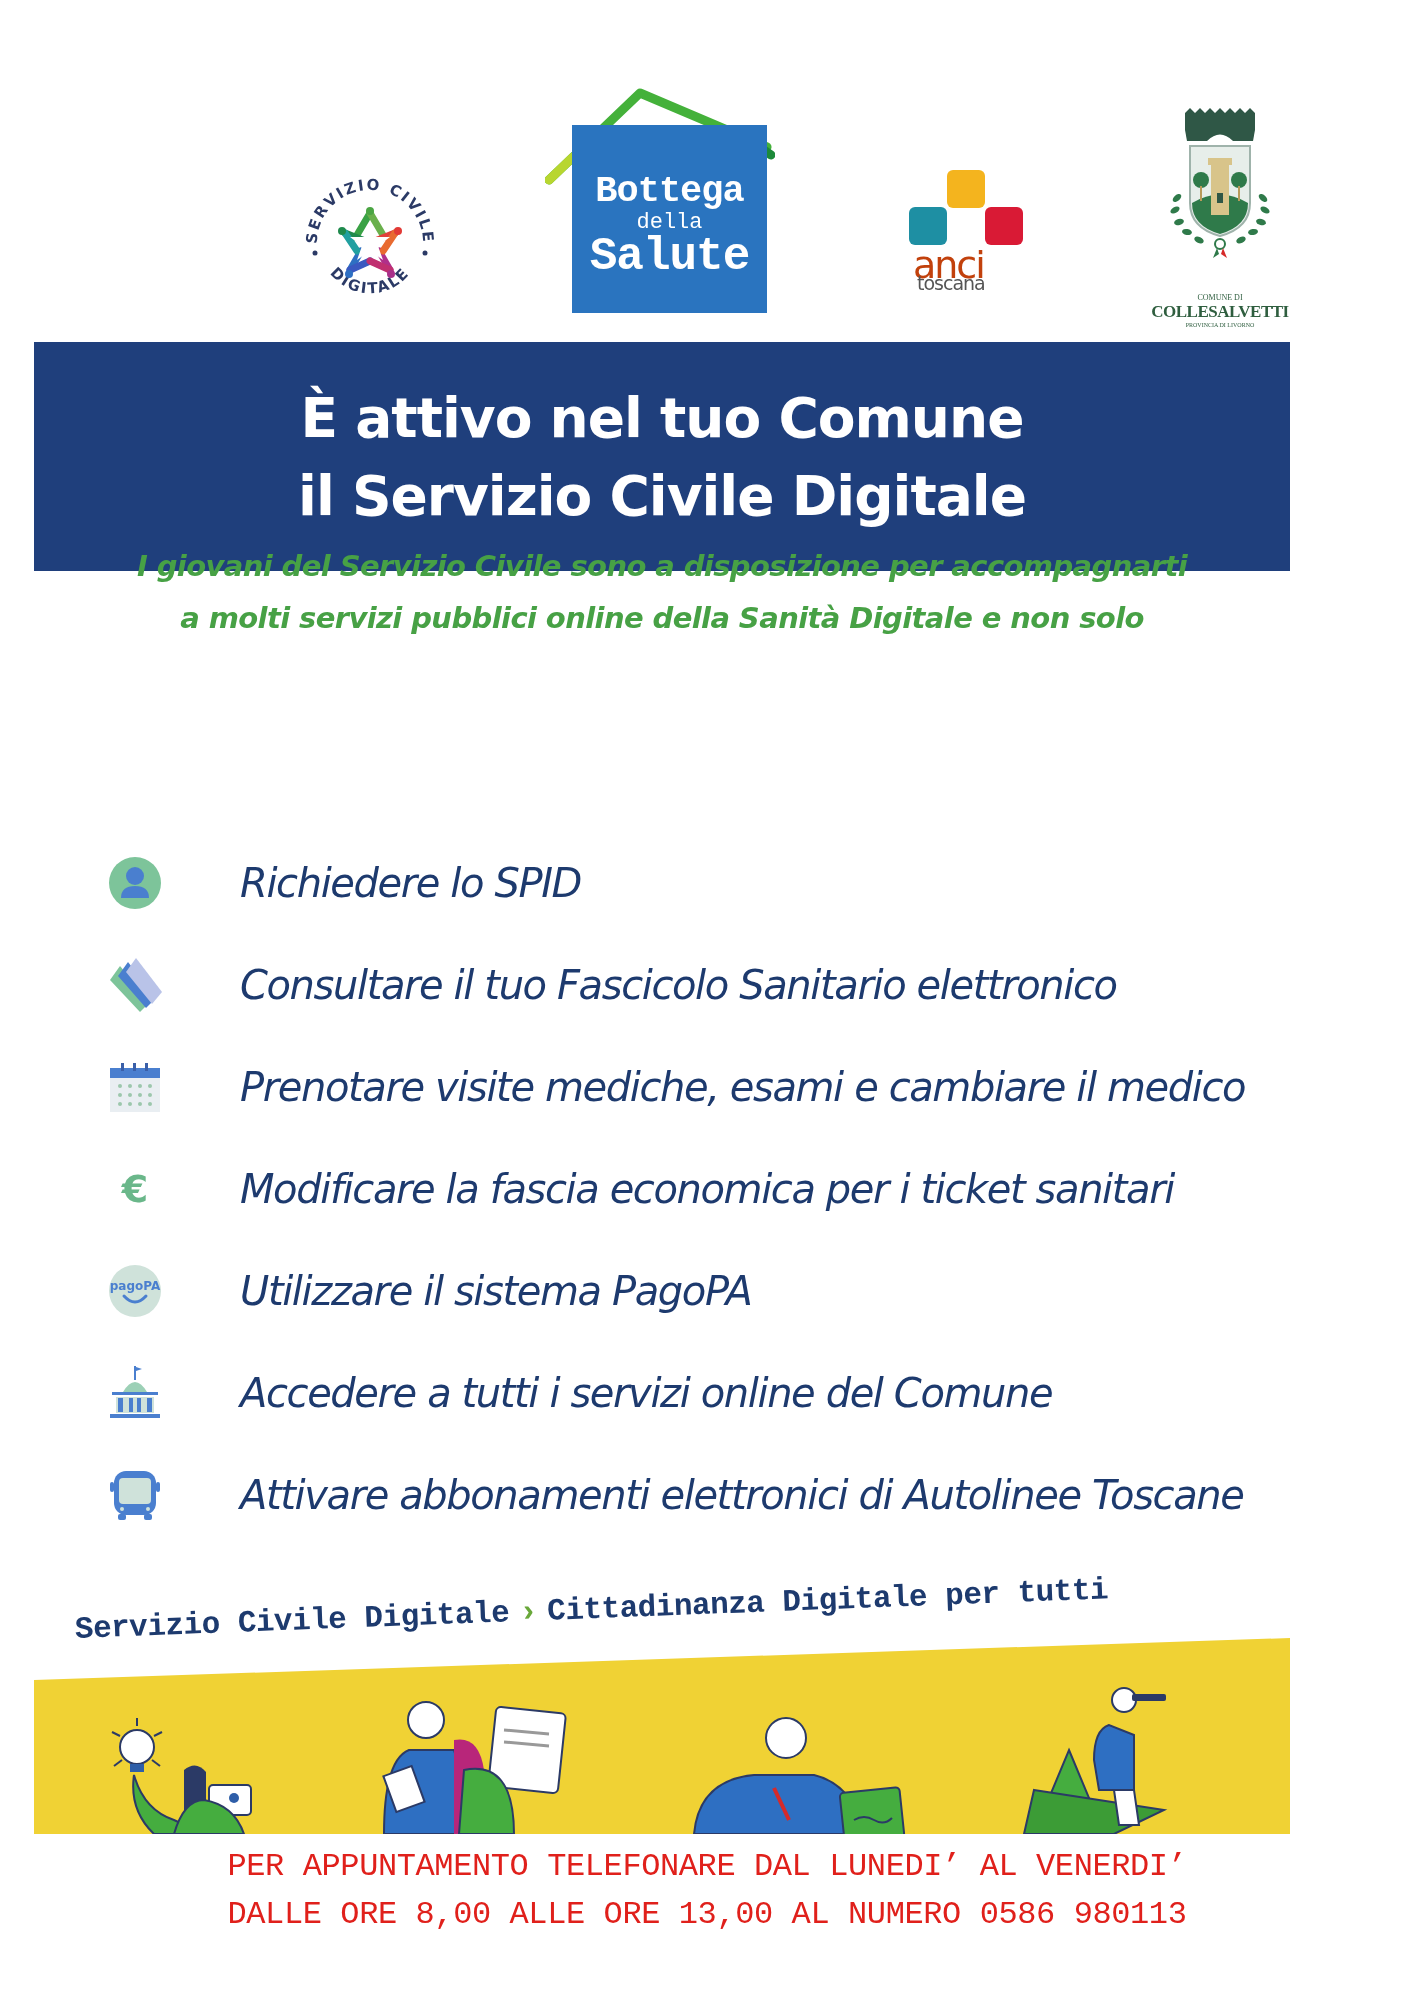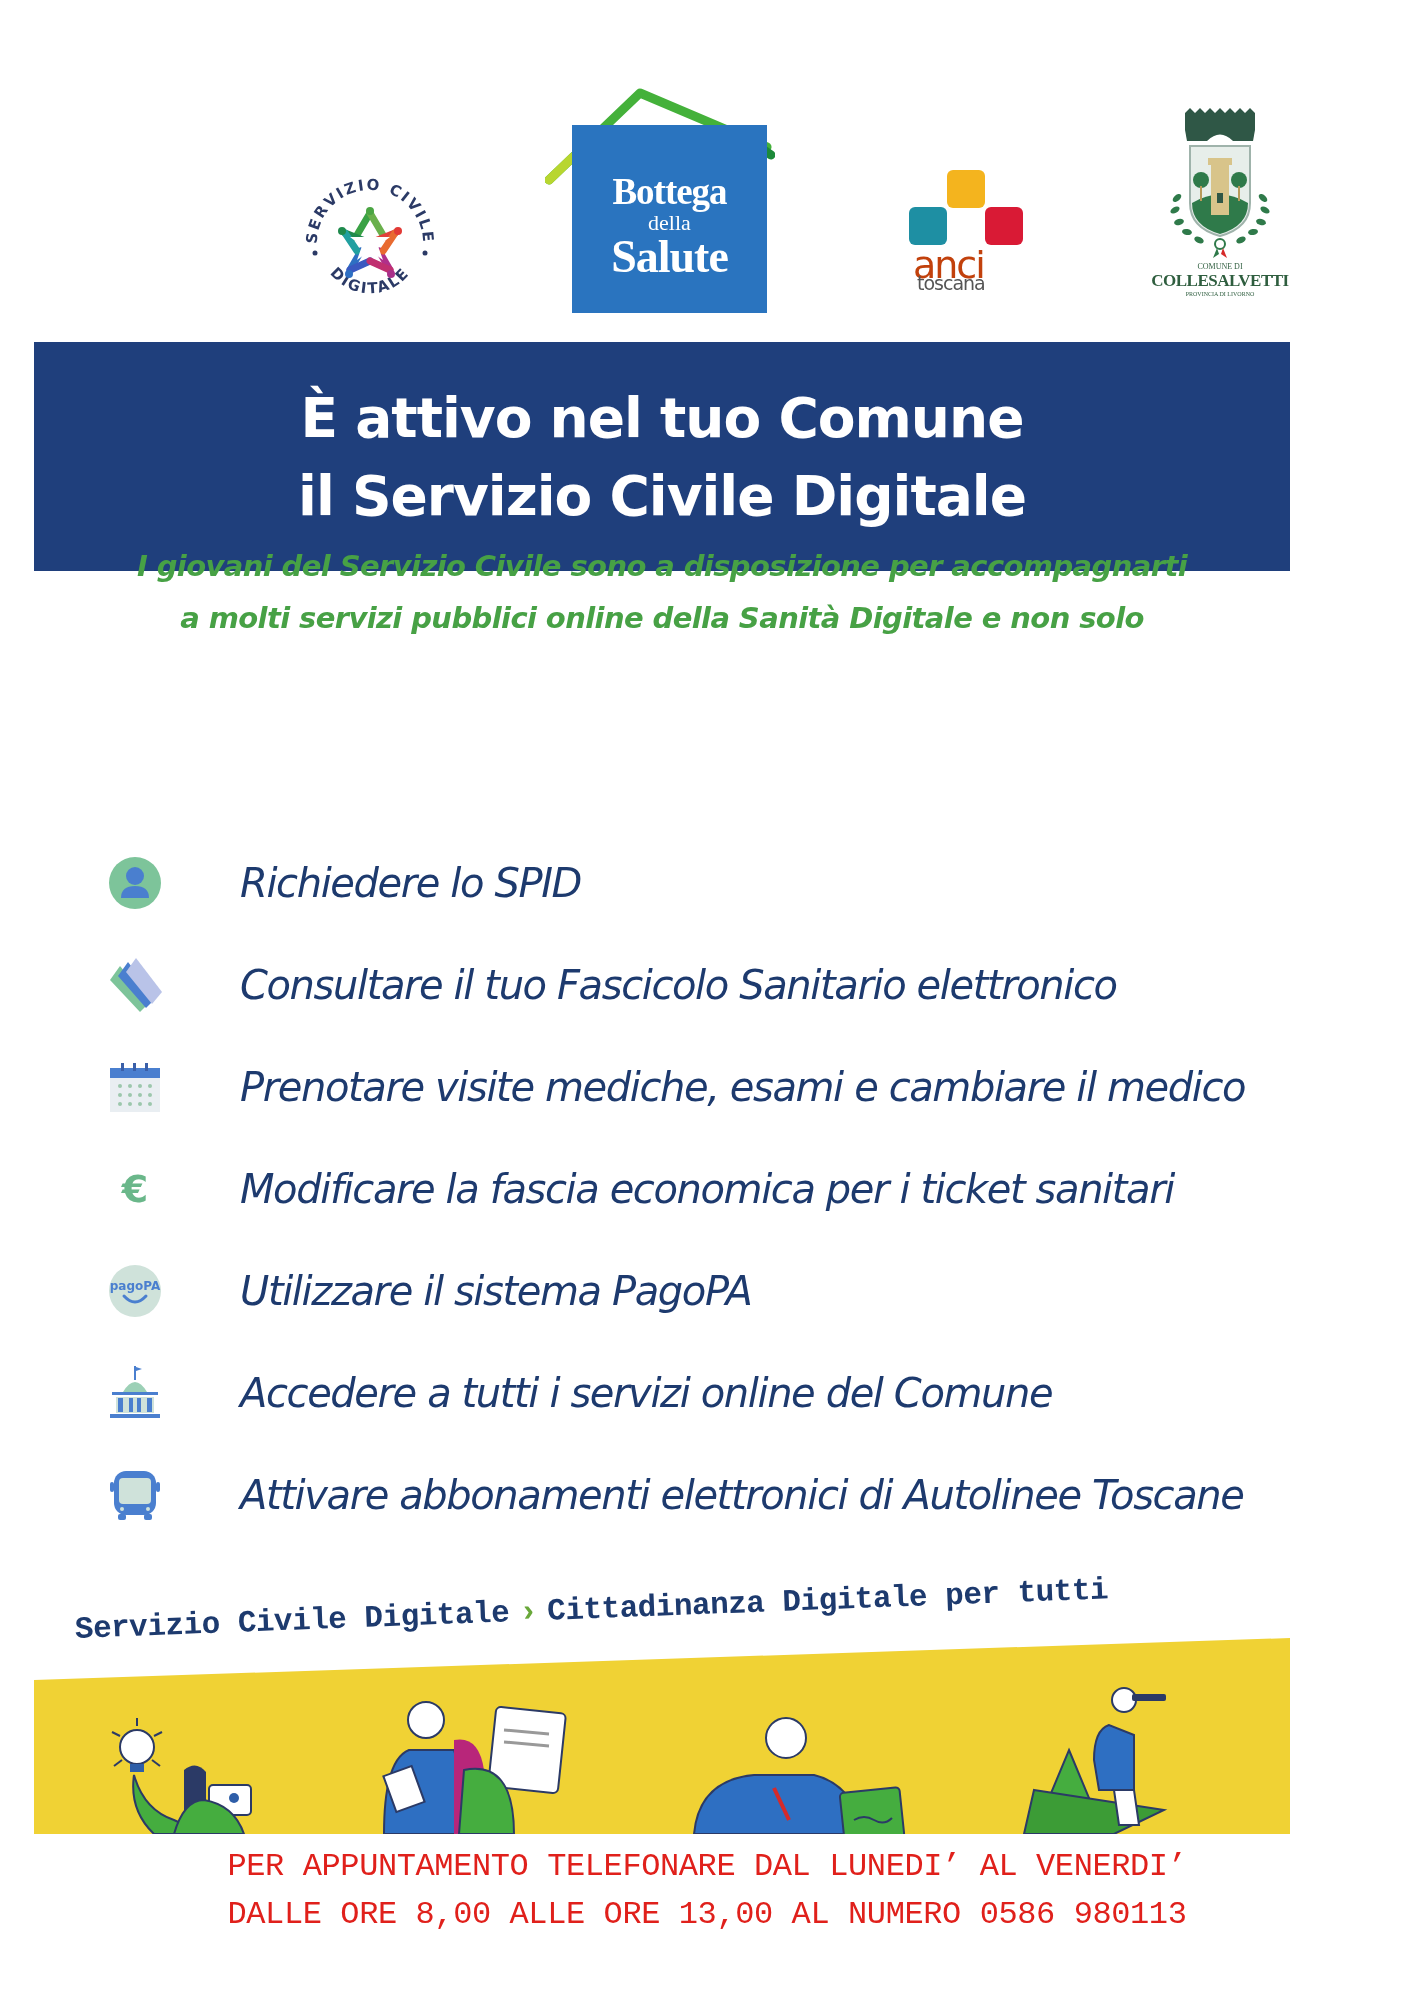--- a/index.html
+++ b/index.html
@@ -7,38 +7,38 @@
   body { position: relative; font-family: "Liberation Sans", sans-serif; }
 
   
   .logo { position: absolute; }
   .logo-scd { left: 295px; top: 165px; width: 150px; height: 150px; }
   .logo-bottega { left: 545px; top: 85px; width: 230px; height: 230px; }
   .bottega-box {
     position: absolute; left: 27px; top: 40px; width: 195px; height: 188px;
     background: #2a74bf;
     display: flex; flex-direction: column; align-items: center; justify-content: center;
-    color: #fff; font-family: Liberation Serif, serif; font-weight: bold; line-height: 1;
+    color: #fff; font-family: Liberation Mono, monospace; font-weight: bold; line-height: 1;
     padding-top: 14px;
   }
   .bottega-box .b1 { font-size: 37px; letter-spacing: -1px; }
   .bottega-box .b2 { font-size: 22px; font-weight: normal; margin: 2px 0 0; }
   .bottega-box .b3 { font-size: 46px; letter-spacing: -1px; }
   .bottega-roof { position: absolute; left: 0; top: 0; width: 230px; height: 110px; }
 
   .logo-anci { left: 905px; top: 170px; width: 120px; height: 135px; }
   .anci-sq { position: absolute; width: 38px; height: 38px; border-radius: 6px; }
   .anci-text { position: absolute; left: 8px; top: 76px; font-family: "DejaVu Sans", sans-serif;
                font-size: 38px; color: #c2410c; letter-spacing: -2px; line-height: 1; }
   .anci-sub { position: absolute; left: 12px; top: 104px; font-family: "DejaVu Sans", sans-serif;
               font-size: 19px; color: #555; letter-spacing: -1px; line-height: 1; }
 
   .logo-comune { left: 1145px; top: 108px; width: 150px; height: 190px; }
   .comune-small { position: absolute; left: 0; width: 150px; text-align: center;
-                  font-family: "Liberation Serif", serif; color: #2f5e3f; }
+                  font-family: "Liberation Serif", serif; color: #2f5e3f; margin-top: 31px; }
 
   
   .banner {
     position: absolute; left: 34px; top: 342px; width: 1256px; height: 229px;
     background: #1f3f7c;
     display: flex; flex-direction: column; align-items: center; justify-content: center;
   }
   .banner-line {
     color: #ffffff; font-family: "DejaVu Sans", sans-serif; font-weight: bold;
     font-size: 55px; line-height: 78px; letter-spacing: -1px;

